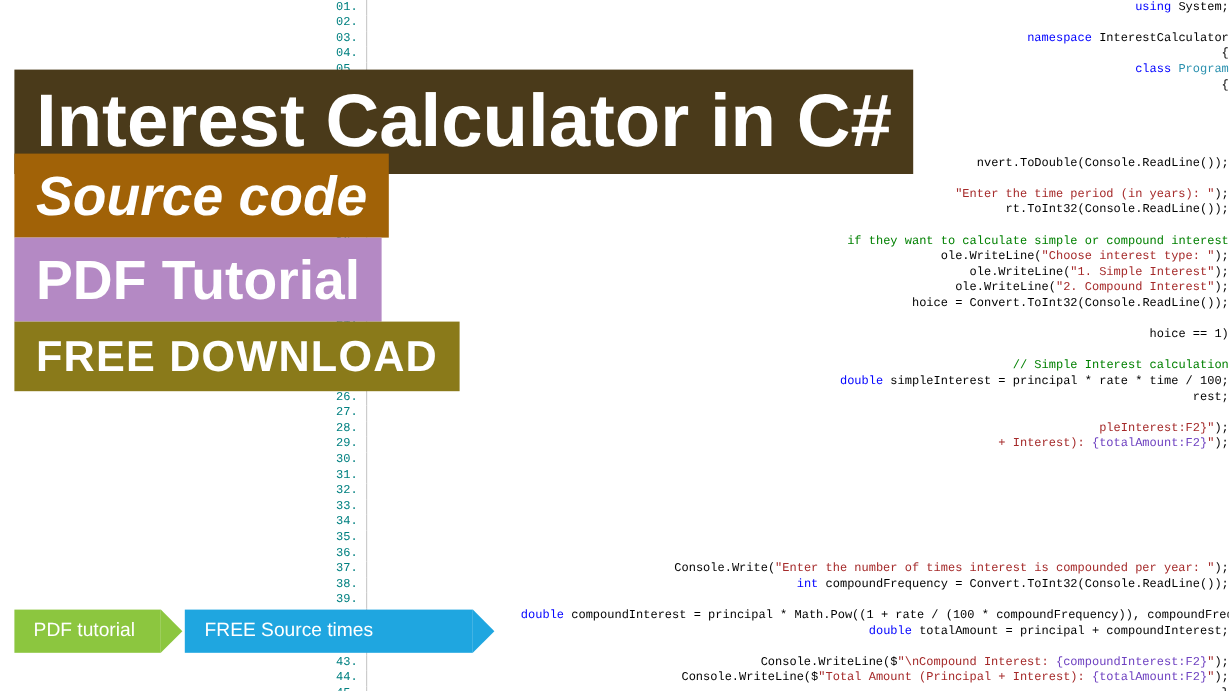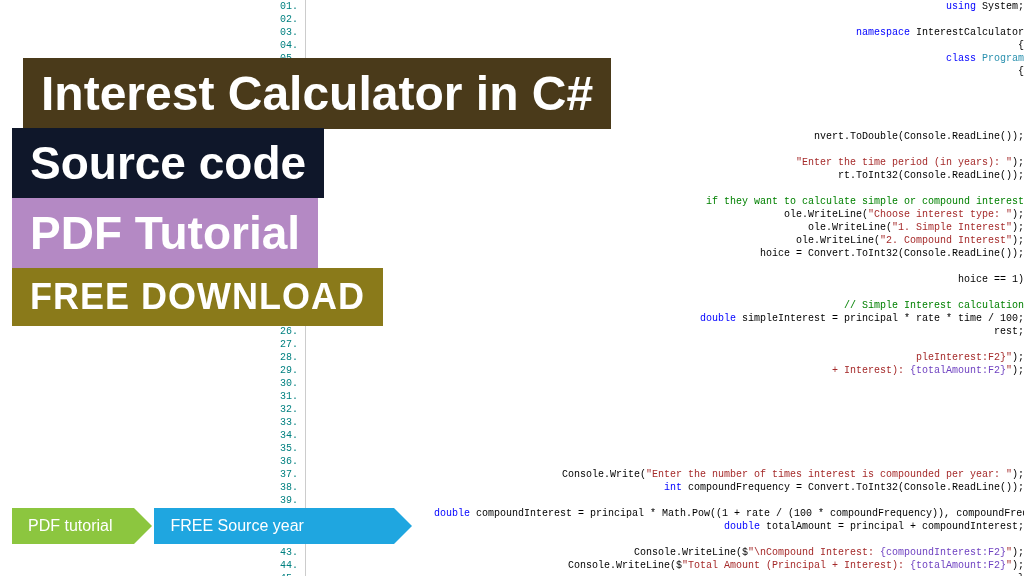--- a/index.html
+++ b/index.html
@@ -33,22 +33,22 @@
     .ident { color: #000; }
     .purple { color: #6f42c1; }
     .banner {
       position: absolute;
       color: #fff;
       font-weight: bold;
       padding: 8px 18px;
       display: inline-block;
       white-space: nowrap;
     }
-    .b1 { top: 58px; left: 23px; background: #4a3a1a; font-size: 48px; }
-    .b2 { top: 128px; left: 12px; background: #0f172a; font-size: 46px; }
+    .b1 { top: 58px; left: 12px; background: #4a3a1a; font-size: 62px; }
+    .b2 { top: 128px; left: 12px; background: #a16207; font-size: 46px; font-style: italic; }
     .b3 { top: 198px; left: 12px; background: #b489c4; font-size: 46px; }
     .b4 { top: 268px; left: 12px; background: #8a7a1a; font-size: 36px; letter-spacing: 1px; }
     .arrows {
       position: absolute;
       bottom: 32px;
       left: 12px;
       display: flex;
       gap: 0;
     }
     .arrow {
@@ -85,15 +85,15 @@
 <div class="banner b1">Interest Calculator in C#</div>
 <div class="banner b2">Source code</div>
 <div class="banner b3">PDF Tutorial</div>
 <div class="banner b4">FREE DOWNLOAD</div>
 
 <div class="arrows">
   <div class="arrow a1">
     <span>PDF tutorial</span>
   </div>
   <div class="arrow a2">
-    <span>FREE Source year</span>
+    <span>FREE Source times</span>
   </div>
 </div>
 
 </body></html>

